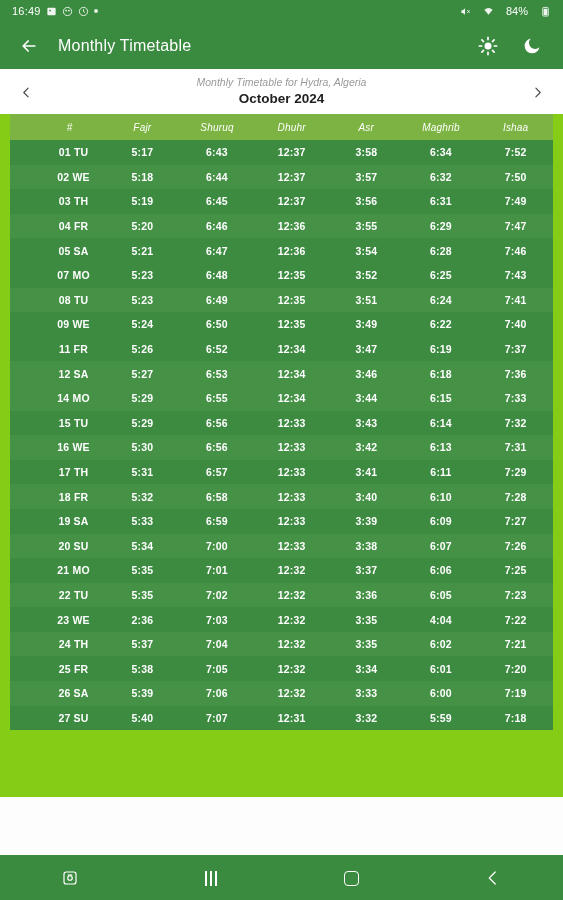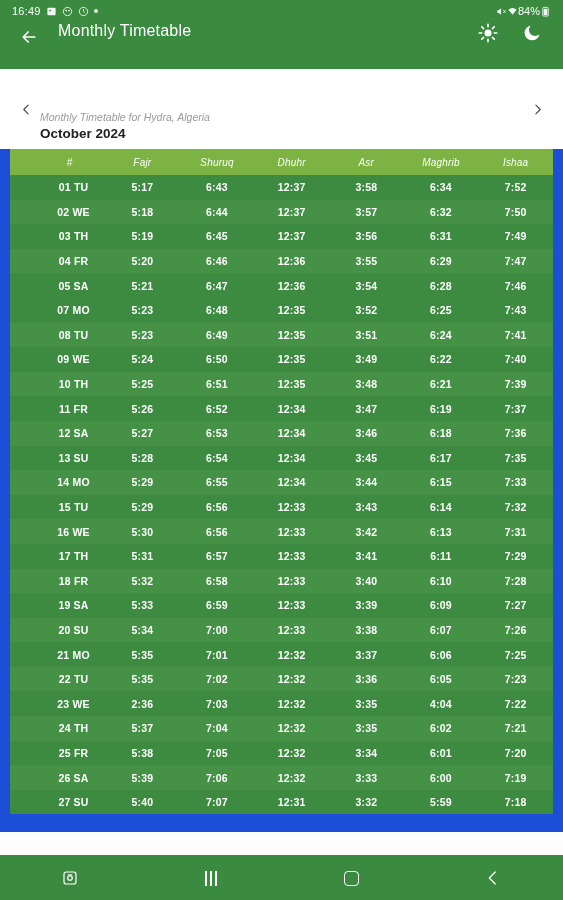--- a/index.html
+++ b/index.html
@@ -5,51 +5,51 @@
   * { box-sizing: border-box; margin: 0; padding: 0; }
   html, body {
     width: 563px; height: 900px;
     background: #ffffff;
     font-family: "Liberation Sans", sans-serif;
     overflow: hidden;
   }
   .screen {
     position: relative;
     width: 563px; height: 900px;
-    background: #1d4ed8;
+    background: #84cc16;
     display: flex;
     flex-direction: column;
   }
 
   
   .status-bar {
     height: 22px;
     background: #3a8a3f;
     display: flex;
     align-items: center;
     justify-content: space-between;
     padding: 0 12px;
     color: #ffffff;
     font-size: 11px;
     flex: 0 0 auto;
   }
   .status-left { display: flex; align-items: center; gap: 5px; }
-  .status-right { display: flex; align-items: center; gap: 0; }
+  .status-right { display: flex; align-items: center; gap: 12px; }
   .status-clock { font-size: 11px; letter-spacing: .2px; font-weight: 500; }
   .sb-ico { display: inline-block; width: 11px; height: 11px; opacity: .92; }
   .sb-ico svg { display: block; width: 100%; height: 100%; fill: #ffffff; }
   .sb-dot { width: 4px; height: 4px; border-radius: 50%; background: #ffffff; opacity: .85; }
   .battery-text { font-size: 11px; font-weight: 500; }
 
   
   .app-bar {
     height: 47px;
     background: #3a8a3f;
     display: flex;
-    align-items: flex-start;
+    align-items: center;
     padding: 0 14px;
     color: #ffffff;
     flex: 0 0 auto;
   }
   .back-btn {
     width: 30px; height: 30px;
     display: flex; align-items: center; justify-content: center;
     cursor: pointer;
   }
   .back-btn svg { width: 20px; height: 20px; stroke: #fff; fill: none; stroke-width: 2; }
@@ -74,22 +74,22 @@
   }
   .nav-arrow {
     width: 28px; height: 28px;
     display: flex; align-items: center; justify-content: center;
     cursor: pointer;
     flex: 0 0 auto;
   }
   .nav-arrow svg { width: 13px; height: 13px; stroke: #444; fill: none; stroke-width: 2; }
   .month-center {
     flex: 1 1 auto;
+    text-align: center;
     line-height: 1.25;
-    margin-top: 35px;
   }
   .month-sub {
     font-size: 10.5px;
     color: #9a9a9a;
     font-style: italic;
     display: block;
   }
   .month-title {
     font-size: 13.5px;
     color: #222222;
@@ -341,56 +341,38 @@
           </tr>
           <tr class="row-a">
             <td class="col-day">09 WE</td>
             <td>5:24</td>
             <td>6:50</td>
             <td>12:35</td>
             <td>3:49</td>
             <td>6:22</td>
             <td>7:40</td>
           </tr>
-          <tr class="row-b">
-            <td class="col-day">10 TH</td>
-            <td>5:25</td>
-            <td>6:51</td>
-            <td>12:35</td>
-            <td>3:48</td>
-            <td>6:21</td>
-            <td>7:39</td>
-          </tr>
           <tr class="row-a">
             <td class="col-day">11 FR</td>
             <td>5:26</td>
             <td>6:52</td>
             <td>12:34</td>
             <td>3:47</td>
             <td>6:19</td>
             <td>7:37</td>
           </tr>
           <tr class="row-b">
             <td class="col-day">12 SA</td>
             <td>5:27</td>
             <td>6:53</td>
             <td>12:34</td>
             <td>3:46</td>
             <td>6:18</td>
             <td>7:36</td>
           </tr>
-          <tr class="row-a">
-            <td class="col-day">13 SU</td>
-            <td>5:28</td>
-            <td>6:54</td>
-            <td>12:34</td>
-            <td>3:45</td>
-            <td>6:17</td>
-            <td>7:35</td>
-          </tr>
           <tr class="row-b">
             <td class="col-day">14 MO</td>
             <td>5:29</td>
             <td>6:55</td>
             <td>12:34</td>
             <td>3:44</td>
             <td>6:15</td>
             <td>7:33</td>
           </tr>
           <tr class="row-a">

